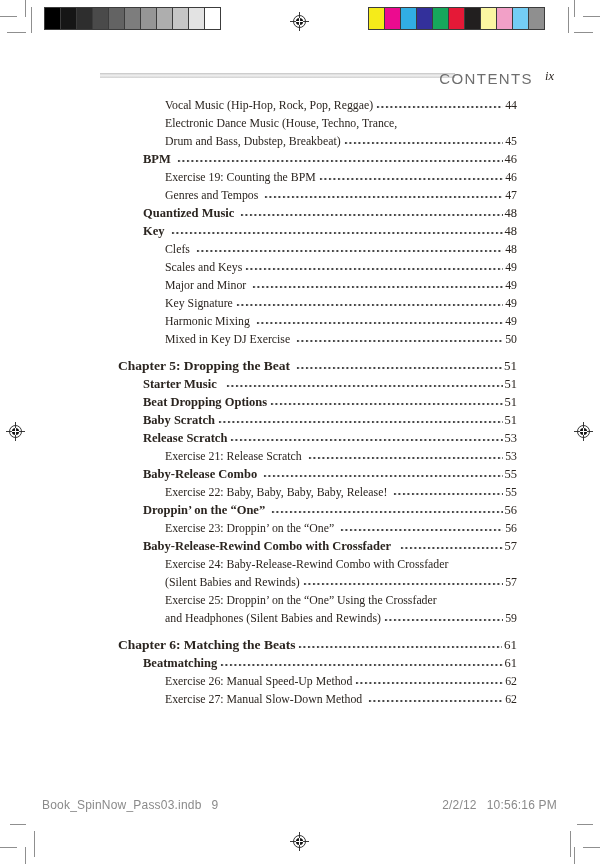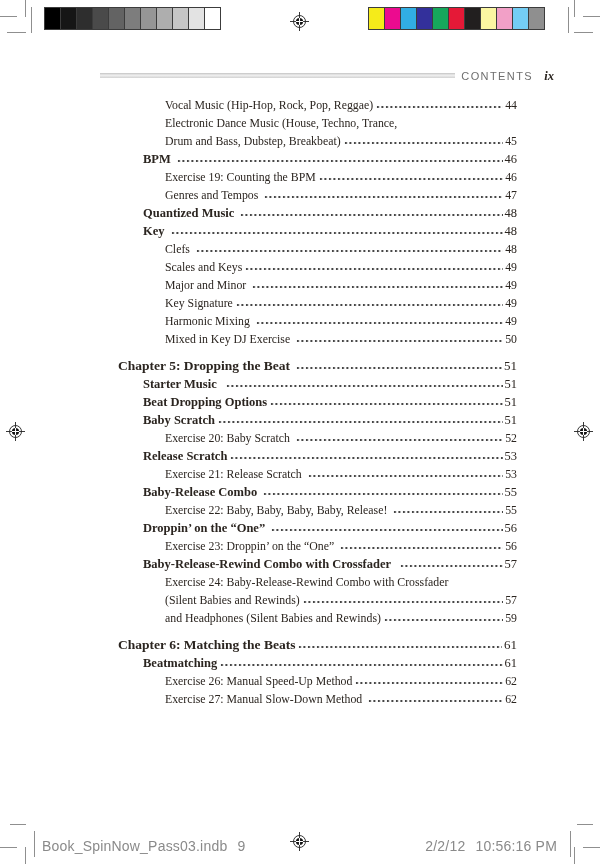--- a/index.html
+++ b/index.html
@@ -21,26 +21,26 @@
   .gray-bar  { left:44px; }
   .colour-bar { left:368px; }
 
   
   .header-rule {
     position:absolute; left:100px; top:73px; width:355px; height:5px;
     background:linear-gradient(180deg,#c3c3c3,#f0f0f0 45%,#d2d2d2);
   }
   .contents-label {
     position:absolute; top:70px; right:67px;
-    font-family:"Liberation Sans", sans-serif; font-size:11px;
+    font-family:"Liberation Sans", sans-serif; font-size:15px;
     letter-spacing:1.4px; color:#6e6e6e;
   }
   .folio {
     position:absolute; top:69px; right:46px;
-    font-size:12.5px; font-weight:bold; font-style:italic; color:#2b2520;
+    font-size:12.5px; font-weight:normal; font-style:italic; color:#2b2520;
   }
 
   
   .toc { position:absolute; left:118px; top:96px; width:399px; color:#2b2520; }
   .toc-row { display:flex; align-items:baseline; line-height:18px; }
   .toc-row.gap { margin-top:9px; }
   .toc-row .t { white-space:pre; flex-shrink:0; }
   .lvl0 { font-size:13.5px; font-weight:bold; }
   .lvl1 { font-size:12.5px; font-weight:bold; padding-left:25px; }
   .lvl2 { font-size:11.8px; padding-left:47px; }
@@ -49,22 +49,22 @@
     background:radial-gradient(circle at 2px 2px, #454545 1px, transparent 1.35px)
                repeat-x left center / 4.5px 4px;
   }
   .pg { font-weight:400; flex-shrink:0; }
   .lvl0 .pg { font-size:13px; }
   .lvl1 .pg { font-size:12.5px; }
   .lvl2 .pg { font-size:11.8px; }
 
   
   .slug {
-    position:absolute; top:838px;
-    font-family:"Liberation Sans", sans-serif; font-size:14px;
+    position:absolute; top:798px;
+    font-family:"Liberation Sans", sans-serif; font-size:12px;
     color:#8a8a8a; letter-spacing:0.2px; white-space:nowrap;
   }
   .slug-left { left:42px; }
   .slug-right { right:43px; }
   .slug span { margin-right:10px; }
   .slug span:last-child { margin-right:0; }
 </style>
 </head>
 <body>
 
@@ -264,25 +264,20 @@
       <div class="toc-row lvl1">
         <span class="t">Beat Dropping Options</span>
         <span class="dots"></span>
         <span class="pg">51</span>
       </div>
       <div class="toc-row lvl1">
         <span class="t">Baby Scratch</span>
         <span class="dots"></span>
         <span class="pg">51</span>
       </div>
-      <div class="toc-row lvl2">
-        <span class="t">Exercise 20: Baby Scratch </span>
-        <span class="dots"></span>
-        <span class="pg">52</span>
-      </div>
       <div class="toc-row lvl1">
         <span class="t">Release Scratch</span>
         <span class="dots"></span>
         <span class="pg">53</span>
       </div>
       <div class="toc-row lvl2">
         <span class="t">Exercise 21: Release Scratch </span>
         <span class="dots"></span>
         <span class="pg">53</span>
       </div>
@@ -311,20 +306,23 @@
         <span class="dots"></span>
         <span class="pg">57</span>
       </div>
       <div class="toc-row lvl2">
         <span class="t">Exercise 24: Baby-Release-Rewind Combo with Crossfader</span>
       </div>
       <div class="toc-row lvl2">
         <span class="t">(Silent Babies and Rewinds)</span>
         <span class="dots"></span>
         <span class="pg">57</span>
+      </div>
+      <div class="toc-row lvl2">
+        <span class="t">Exercise 25: Droppin’ on the “One” Using the Crossfader</span>
       </div>
       <div class="toc-row lvl2">
         <span class="t">and Headphones (Silent Babies and Rewinds)</span>
         <span class="dots"></span>
         <span class="pg">59</span>
       </div>
       <div class="toc-row lvl0 gap">
         <span class="t">Chapter 6: Matching the Beats</span>
         <span class="dots"></span>
         <span class="pg">61</span>

